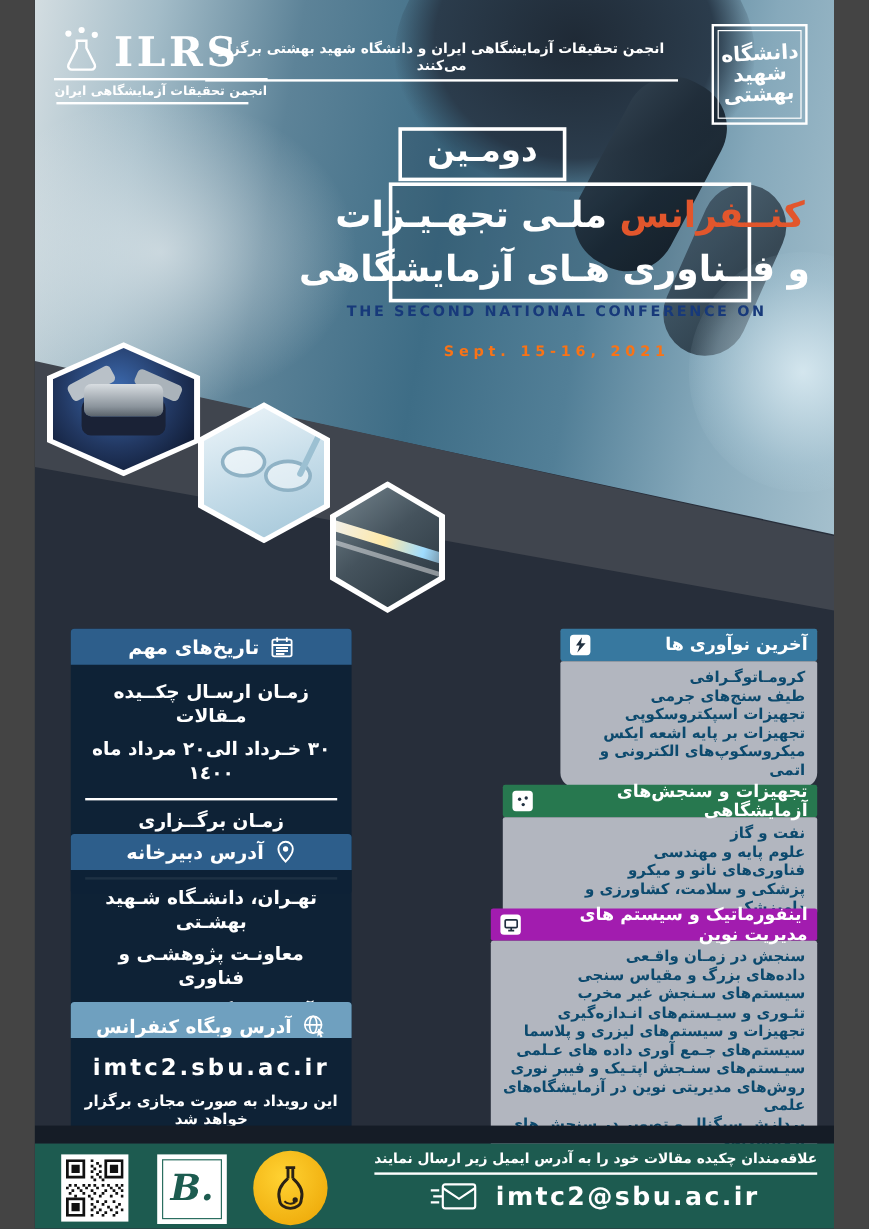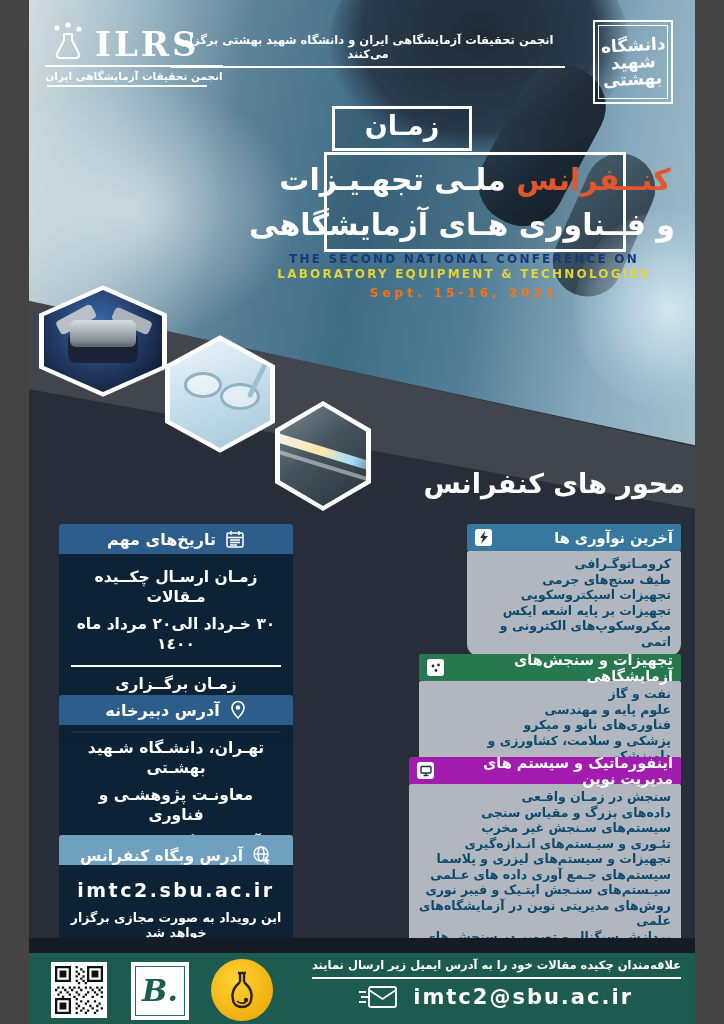--- a/index.html
+++ b/index.html
@@ -152,29 +152,28 @@
 
   <div class="abs sbu">
     <div class="sbu-inner">
       <div>دانشگاه</div>
       <div>شهید</div>
       <div>بهشتی</div>
     </div>
   </div>
 
   <div class="abs t-box1">
-    <span class="t-ordinal">زمـان</span>
+    <span class="t-ordinal">دومـین</span>
   </div>
   <div class="abs t-box2"></div>
   <div class="abs t-line t-line2">
     <span style="color: rgb(226, 86, 44);">کنــفرانس</span><span> ملـی تجهـیـزات</span>
   </div>
   <div class="abs t-line t-line3">و فــناوری هـای آزمایشگاهی</div>
   <div class="abs t-en t-en1" style="color: rgb(23, 57, 122);">THE SECOND NATIONAL  CONFERENCE ON</div>
-  <div class="abs t-en t-en2" style="color: rgb(230, 212, 53);">LABORATORY EQUIPMENT  &amp; TECHNOLOGIES</div>
   <div class="abs t-en t-endate" style="color: #f97316;">Sept. 15-16, 2021</div>
 
   <div class="abs hex hex1">
     <div class="hex-in">
       <div class="arm"></div>
       <div class="arm2"></div>
       <div class="machine"></div>
     </div>
   </div>
   <div class="abs hex hex2">
@@ -239,21 +238,20 @@
         </svg>
       </span>
       <span>آدرس وبگاه کنفرانس</span>
     </div>
     <div class="panel-b">
       <div class="web-url">imtc2.sbu.ac.ir</div>
       <div class="web-note">این رویداد به صورت مجازی برگزار خواهد شد</div>
     </div>
   </div>
 
-  <div class="abs topics-heading">محور های کنفرانس</div>
 
   <div class="abs sec sec1">
     <div class="sec-h" style="background-color: rgb(55, 120, 159);">
       <span>آخرین نوآوری ها</span>
       <span class="sec-ic">
         <svg width="11" height="13" viewBox="0 0 11 13">
             <path d="M7 0 2 7h3L3 13 10 5H6.2z" fill="#203040"></path>
           </svg>
       </span>
     </div>

